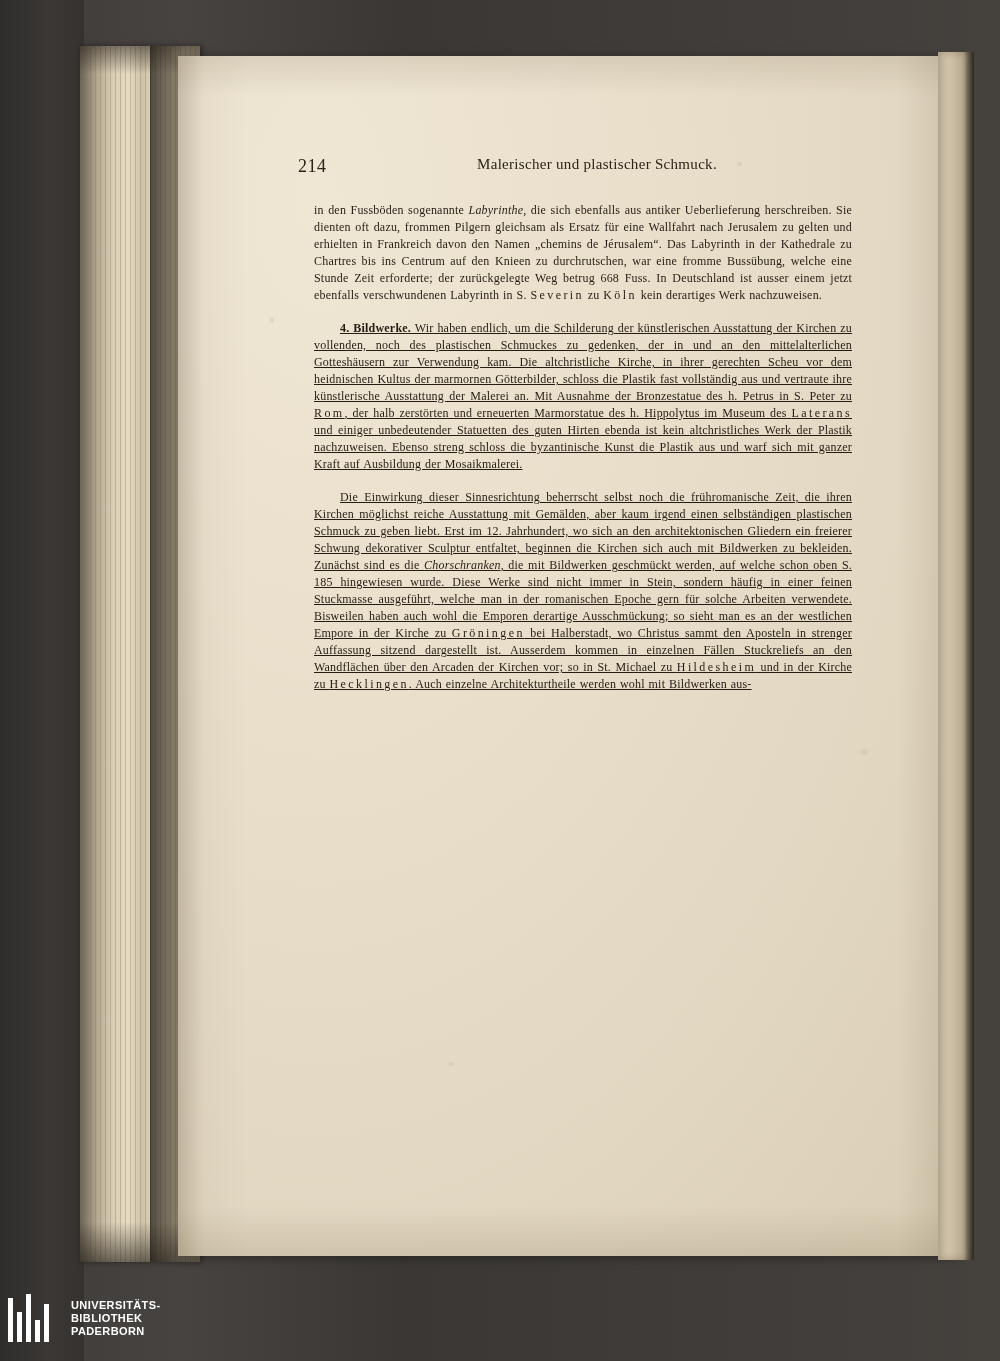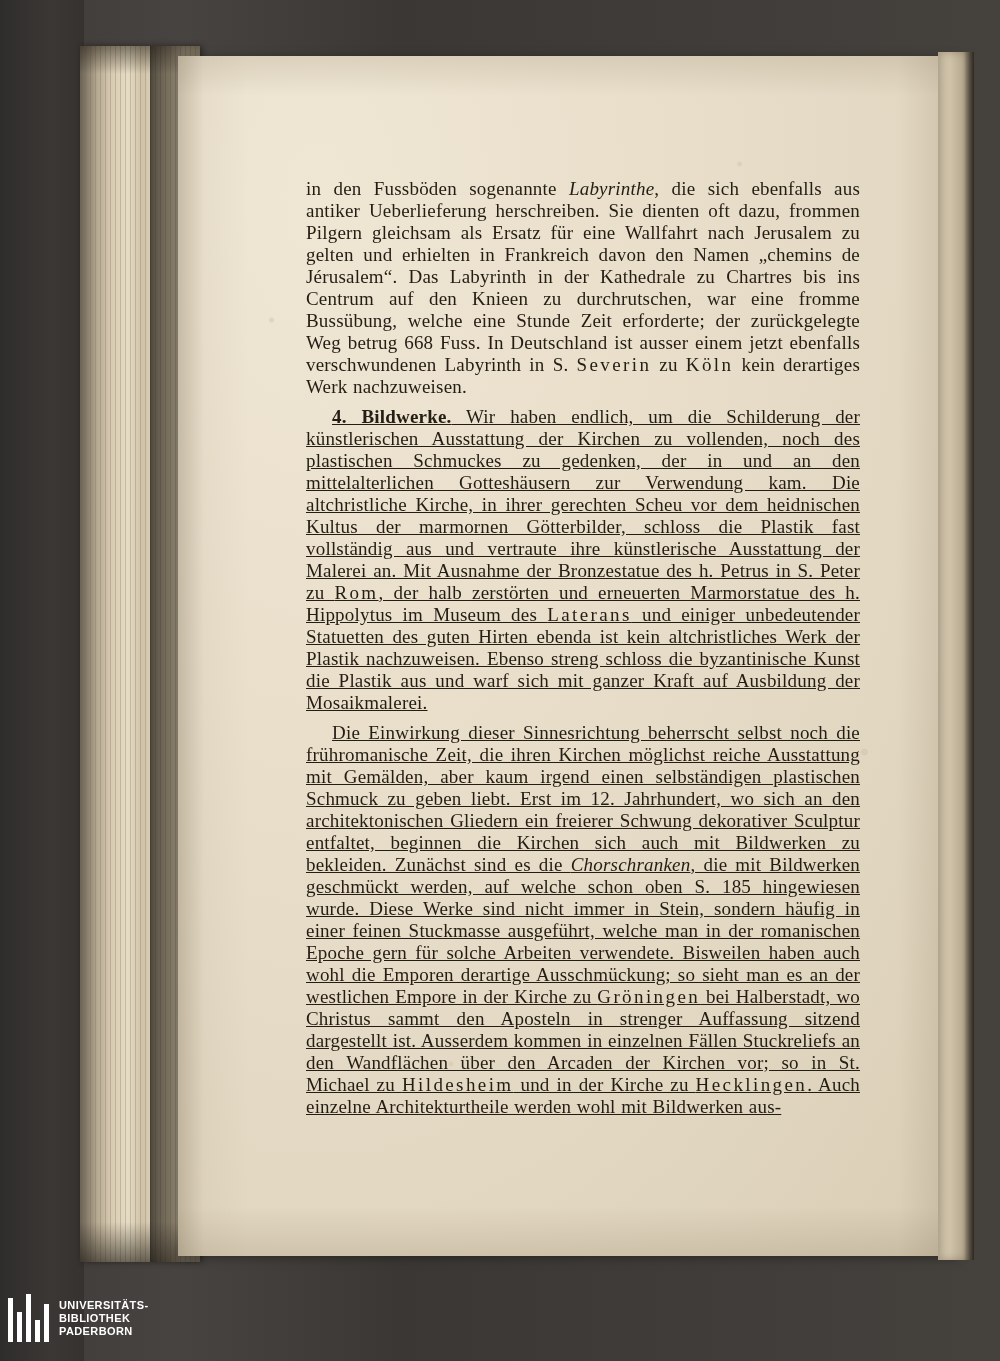--- a/index.html
+++ b/index.html
@@ -129,41 +129,41 @@
     font-size: 18px;
     color: #2b2319;
     letter-spacing: .5px;
   }
   .head-title {
     display: inline-block;
     margin-left: 28px;
   }
 
   p.body {
-    font-size: 19px;
-    line-height: 22px;
+    font-size: 12px;
+    line-height: 17px;
     color: #241d14;
-    margin: 8px;
+    margin: 16px;
     text-align: justify;
     text-justify: inter-word;
     letter-spacing: .2px;
     word-spacing: .6px;
   }
   p.first { margin-top: 22px; }
   p.indent { text-indent: 26px; text-decoration: underline; }
   .it { font-style: italic; }
   .sp { letter-spacing: 2.4px; }
   .bold { font-weight: bold; }
 
   
   .watermark {
     position: absolute;
     left: 8px; bottom: 12px;
     width: 190px; height: 62px;
-    display: flex; align-items: center;
+    display: flex; align-items: center; gap: 12px;
   }
   .wm-bars {
     display: flex; gap: 4px; align-items: flex-end; height: 48px; margin-right: 10px;
   }
   .wm-bars span { display:block; width: 5px; background: #ffffff; }
   .wm-text {
     color: #ffffff;
     font-family: "Liberation Sans", sans-serif;
     font-size: 11px;
     font-weight: bold;
@@ -184,20 +184,24 @@
 </div>
 
 <div class="gutter"></div>
 
 <div class="page">
   <div class="page-inner-shadow"></div>
   <div class="page-speckle"></div>
 
   <div class="text-col">
 
+    <div class="running-head">
+      <span class="folio">214</span>
+      <span class="head-title">Malerischer und plastischer Schmuck.</span>
+    </div>
 
     <p class="body first">
       in den Fussböden sogenannte <span class="it">Labyrinthe</span>, die sich ebenfalls aus antiker Ueberlieferung herschreiben. Sie dienten oft dazu, frommen Pilgern gleichsam als Ersatz für eine Wallfahrt nach Jerusalem zu gelten und erhielten in Frankreich davon den Namen „chemins de Jérusalem“. Das Labyrinth in der Kathedrale zu Chartres bis ins Centrum auf den Knieen zu durchrutschen, war eine fromme Bussübung, welche eine Stunde Zeit erforderte; der zurückgelegte Weg betrug 668 Fuss. In Deutschland ist ausser einem jetzt ebenfalls verschwundenen Labyrinth in S.&nbsp;<span class="sp">Severin</span> zu <span class="sp">Köln</span> kein derartiges Werk nachzuweisen.
     </p>
 
     <p class="body indent">
       <span class="bold">4. Bildwerke.</span> Wir haben endlich, um die Schilderung der künstlerischen Ausstattung der Kirchen zu vollenden, noch des plastischen Schmuckes zu gedenken, der in und an den mittelalterlichen Gotteshäusern zur Verwendung kam. Die altchristliche Kirche, in ihrer gerechten Scheu vor dem heidnischen Kultus der marmornen Götterbilder, schloss die Plastik fast vollständig aus und vertraute ihre künstlerische Ausstattung der Malerei an. Mit Ausnahme der Bronzestatue des h. Petrus in S. Peter zu <span class="sp">Rom</span>, der halb zerstörten und erneuerten Marmorstatue des h. Hippolytus im Museum des <span class="sp">Laterans</span> und einiger unbedeutender Statuetten des guten Hirten ebenda ist kein altchristliches Werk der Plastik nachzuweisen. Ebenso streng schloss die byzantinische Kunst die Plastik aus und warf sich mit ganzer Kraft auf Ausbildung der Mosaikmalerei.
     </p>
 
     <p class="body indent">

